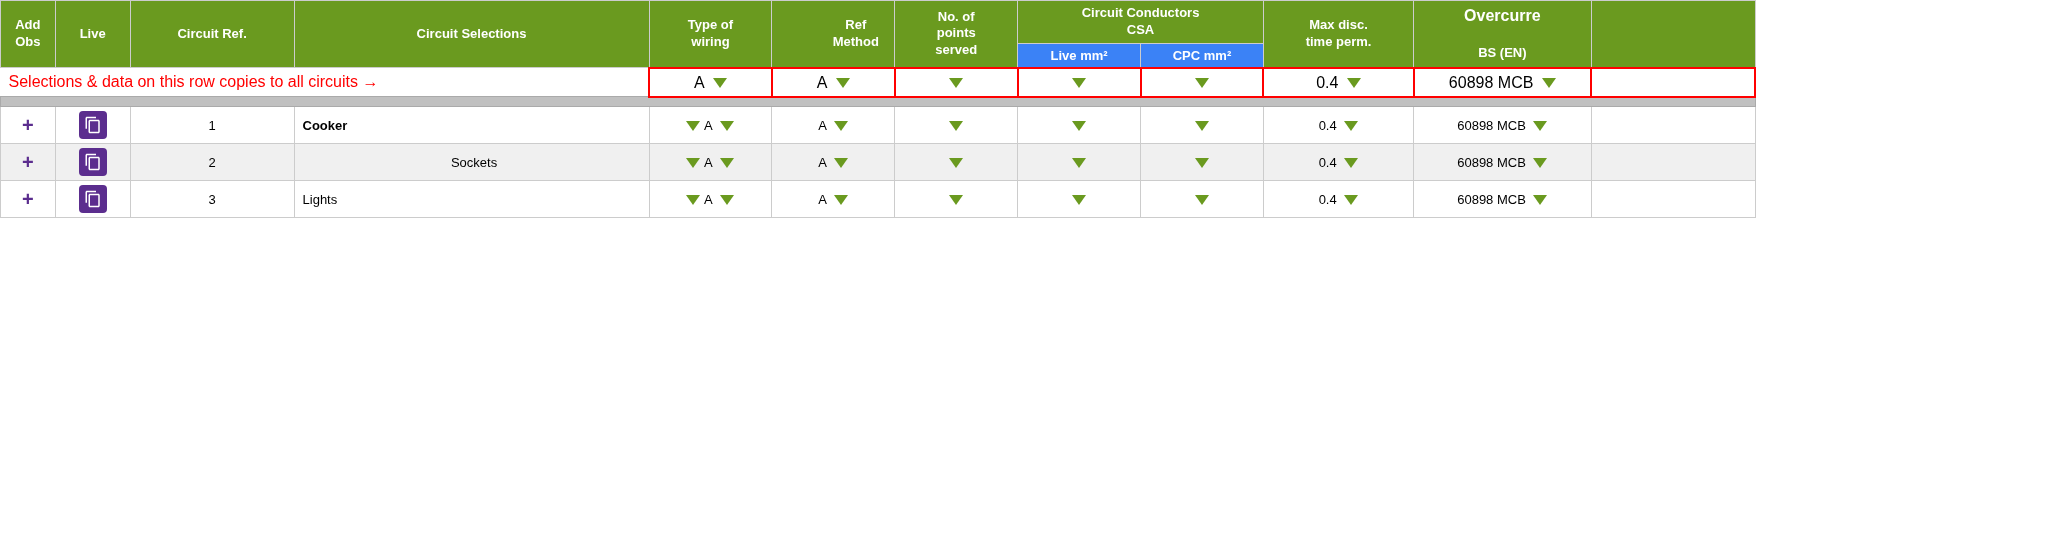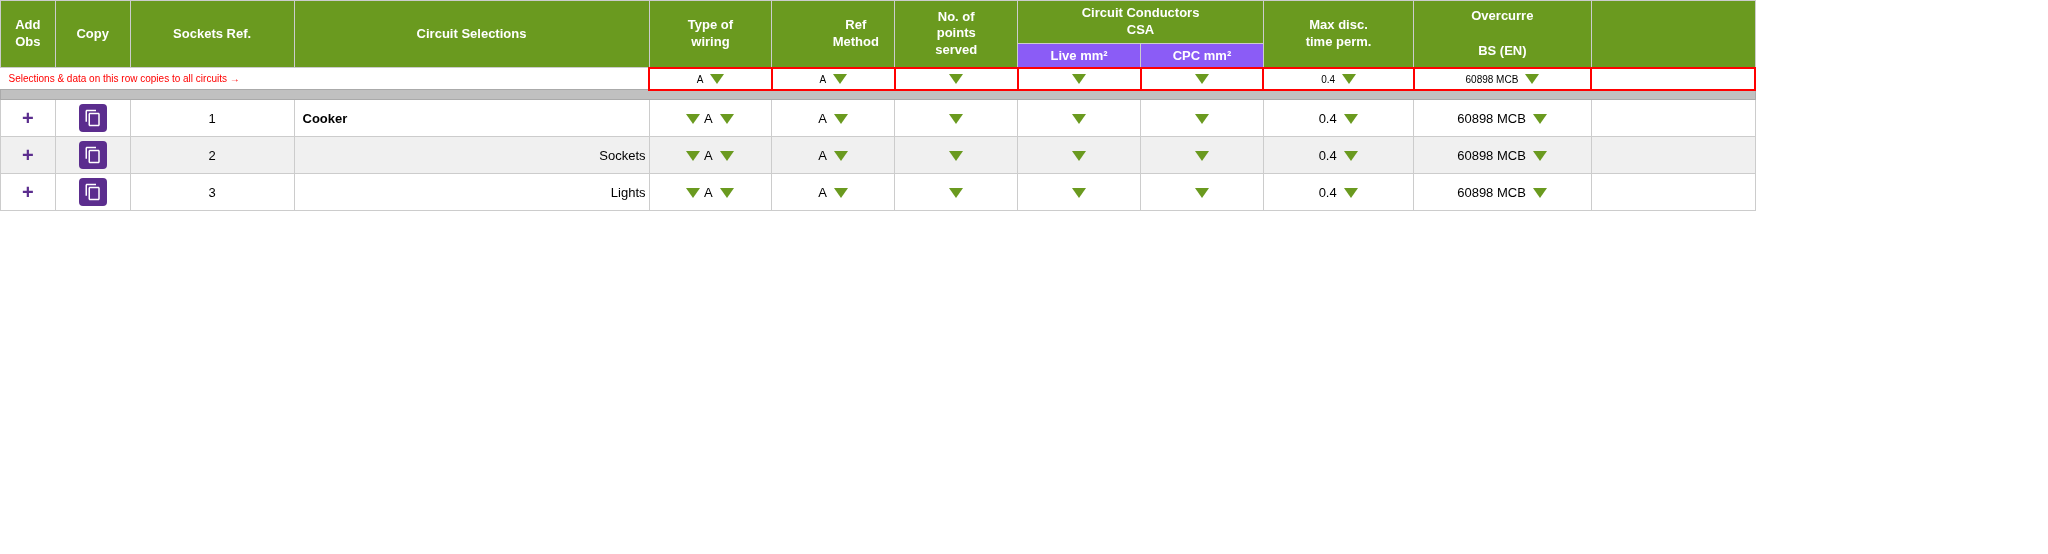--- a/index.html
+++ b/index.html
@@ -34,21 +34,21 @@
       color: #fff;
       font-weight: bold;
       font-size: 13px;
       line-height: 1.3;
     }
 
     
     .copy-row td {
       background-color: #fff;
       border: 2px solid red;
-      font-size: 10px;
+      font-size: 16px;
     }
 
     .copy-row-label {
       background-color: #fff !important;
       border: none !important;
       text-align: left !important;
       color: red;
       font-size: 13px;
       white-space: nowrap;
       padding-left: 6px;
@@ -121,21 +121,21 @@
     .col-bs     { width: 130px; }
     .col-overcurr { width: 120px; }
 
     .cell-value {
       display: inline-block;
       margin-right: 4px;
       vertical-align: middle;
     }
 
     .header-sub-row th {
-      background-color: #8b5cf6;
+      background-color: #3b82f6;
       color: #fff;
       font-size: 13px;
     }
   </style>
 </head>
 <body>
 
 <div class="table-wrapper">
   <table>
     <colgroup>
@@ -150,36 +150,36 @@
       <col class="col-cpc">
       <col class="col-maxdisc">
       <col class="col-bs">
       <col class="col-overcurr">
     </colgroup>
     <thead>
 
       <tr class="header-row">
         <th rowspan="2" style="white-space:pre-line;">Add
 Obs</th>
-        <th rowspan="2">Copy</th>
-        <th rowspan="2">Sockets Ref.</th>
+        <th rowspan="2">Live</th>
+        <th rowspan="2">Circuit Ref.</th>
         <th rowspan="2">Circuit Selections</th>
         <th rowspan="2" style="white-space:pre-line;">Type of
 wiring</th>
         <th rowspan="2" style="white-space:pre-line;padding-left:48px;">Ref
 Method</th>
         <th rowspan="2" style="white-space:pre-line;margin-top:24px;">No. of
 points
 served</th>
         <th colspan="2" style="white-space:pre-line;">Circuit Conductors
 CSA</th>
         <th rowspan="2" style="white-space:pre-line;">Max disc.
 time perm.</th>
         <th rowspan="2">
-          <div style="font-size:13px; margin-bottom:18px;">Overcurre</div>
+          <div style="font-size:16px; margin-bottom:18px;">Overcurre</div>
           <div>BS (EN)</div>
         </th>
         <th rowspan="2" style="background-color:#6a9a1f; color:#fff;"></th>
       </tr>
 
       <tr class="header-sub-row">
         <th>Live mm²</th>
         <th>CPC mm²</th>
       </tr>
     </thead>
@@ -266,21 +266,21 @@
           <span class="add-btn">+</span>
         </td>
         <td>
           <span class="copy-icon">
             <svg viewBox="0 0 24 24" xmlns="http://www.w3.org/2000/svg">
               <path d="M16 1H4C2.9 1 2 1.9 2 3v14h2V3h12V1zm3 4H8C6.9 5 6 5.9 6 7v14c0 1.1.9 2 2 2h11c1.1 0 2-.9 2-2V7c0-1.1-.9-2-2-2zm0 16H8V7h11v14z"></path>
             </svg>
           </span>
         </td>
         <td>2</td>
-        <td style="text-align:right; padding-left:8px;">Sockets</td>
+        <td style="text-align:center; padding-left:8px;">Sockets</td>
         <td>
           <span class="dropdown-arrow"></span>
           <span class="cell-value">A</span>
           <span class="dropdown-arrow"></span>
         </td>
         <td>
           <span class="cell-value">A</span>
           <span class="dropdown-arrow"></span>
         </td>
         <td>
@@ -308,21 +308,21 @@
           <span class="add-btn">+</span>
         </td>
         <td>
           <span class="copy-icon">
             <svg viewBox="0 0 24 24" xmlns="http://www.w3.org/2000/svg">
               <path d="M16 1H4C2.9 1 2 1.9 2 3v14h2V3h12V1zm3 4H8C6.9 5 6 5.9 6 7v14c0 1.1.9 2 2 2h11c1.1 0 2-.9 2-2V7c0-1.1-.9-2-2-2zm0 16H8V7h11v14z"></path>
             </svg>
           </span>
         </td>
         <td>3</td>
-        <td style="text-align:right; padding-left:8px;">Lights</td>
+        <td style="text-align:left; padding-left:8px;">Lights</td>
         <td>
           <span class="dropdown-arrow"></span>
           <span class="cell-value">A</span>
           <span class="dropdown-arrow"></span>
         </td>
         <td>
           <span class="cell-value">A</span>
           <span class="dropdown-arrow"></span>
         </td>
         <td>

